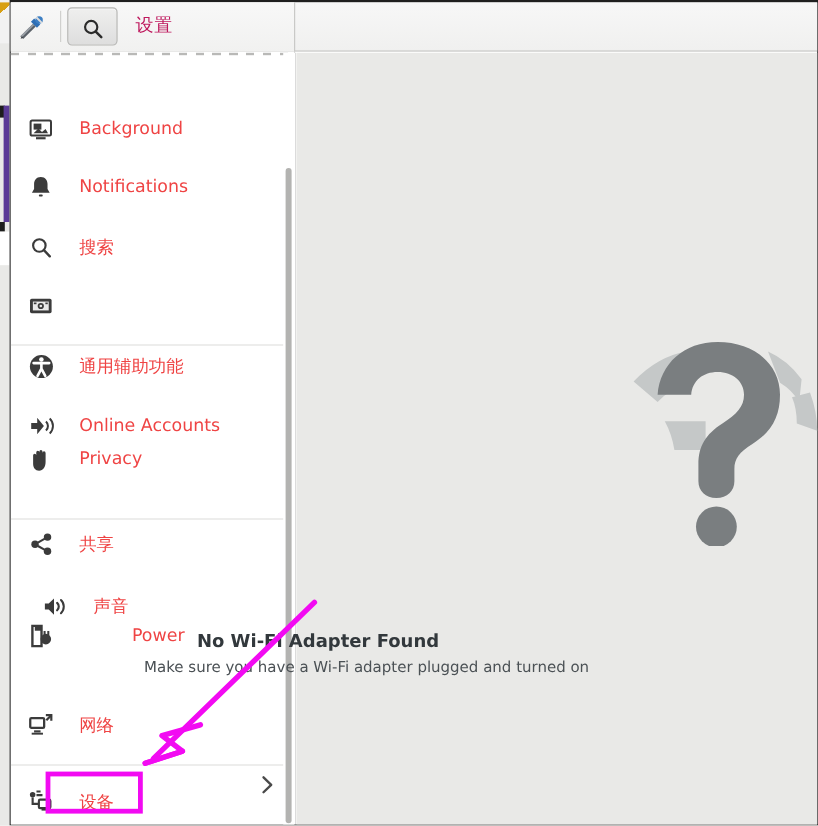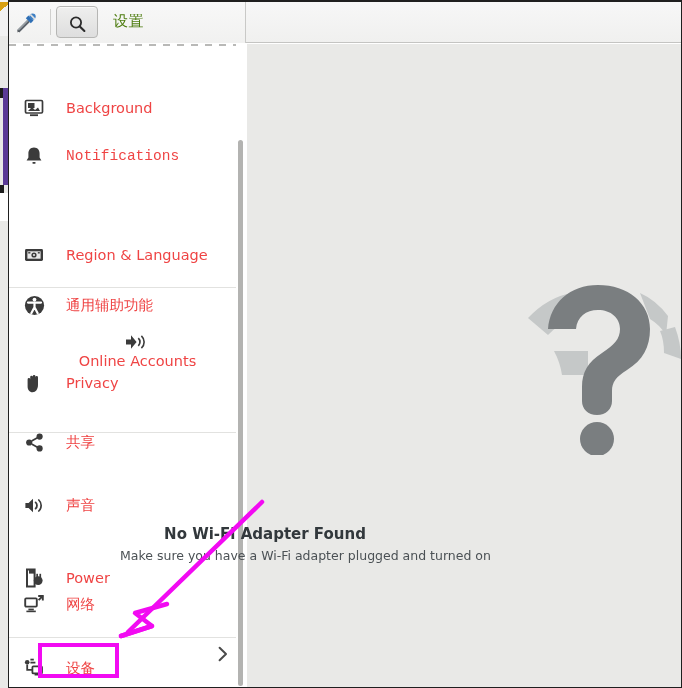--- a/index.html
+++ b/index.html
@@ -31,21 +31,21 @@
            background:linear-gradient(#f8f8f8,#f1f1f0);
            border-right:1px solid #c9c9c7;box-sizing:border-box;}
 
   .tools-icon{position:absolute;left:15px;top:13px;width:22px;height:20px;}
   .searchbtn{position:absolute;left:56px;top:6px;width:42px;height:32px;
              background:linear-gradient(#efefee,#dedede);
              border:1px solid #b6b6b4;border-radius:4px;box-sizing:border-box;
              box-shadow:inset 0 1px 0 #ffffff99;}
   .searchbtn svg{position:absolute;left:11px;top:8px;}
   .hb-divider{position:absolute;left:50px;top:9px;width:1px;height:26px;background:#d0d0ce;}
-  .hb-title{position:absolute;left:113px;top:12px;font-size:15px;color:#4d7c0f;
+  .hb-title{position:absolute;left:113px;top:12px;font-size:15px;color:#be185d;
             letter-spacing:.5px;}
 
   
   .sidebar{position:absolute;left:9px;top:44px;width:237px;height:643px;
            background:#ffffff;border-right:1px solid #1f1f1f;box-sizing:border-box;
            overflow:hidden;}
   .dashed-top{position:absolute;left:9px;top:44px;width:237px;height:2px;
               background:repeating-linear-gradient(90deg,#b9b9b7 0 7px,transparent 7px 14px);}
 
   .row{position:absolute;left:0;width:236px;height:48px;display:flex;align-items:center;
@@ -118,94 +118,102 @@
         <span class="ico">
           <svg width="20" height="20" viewBox="0 0 20 20">
             <rect x="1.5" y="2.5" width="17" height="12.5" rx="1.2" fill="none" stroke="#3b3b3b" stroke-width="1.7"></rect>
             <rect x="4" y="5" width="6.5" height="5" fill="#3b3b3b"></rect>
             <path d="M4 13 L8 9 L11 12 L14 9.5 L16 13 Z" fill="#3b3b3b"></path>
             <rect x="6" y="16.3" width="8" height="1.8" fill="#3b3b3b"></rect>
           </svg>
         </span>
         <span class="lbl">Background</span>
       </div>
-      <div class="row" style="top: 88px; font-family: Liberation Mono, monospace;">
+      <div class="row" style="top: 88px;">
         <span class="ico">
           <svg width="18" height="20" viewBox="0 0 18 20">
             <path d="M9 1.5 C5.2 1.5 3.4 4.3 3.4 7.4 L3.4 11.5 L1.6 14.6 L16.4 14.6 L14.6 11.5 L14.6 7.4 C14.6 4.3 12.8 1.5 9 1.5 Z" fill="#3b3b3b"></path>
             <rect x="7.4" y="16" width="3.2" height="1.7" rx="0.7" fill="#3b3b3b"></rect>
           </svg>
         </span>
         <span class="lbl">Notifications</span>
+      </div>
+      <div class="row" style="top: 138px;">
+        <span class="ico">
+          <svg width="19" height="19" viewBox="0 0 19 19">
+            <circle cx="7.8" cy="7.6" r="5.2" fill="none" stroke="#3b3b3b" stroke-width="1.8"></circle>
+            <line x1="11.6" y1="11.5" x2="16.5" y2="16.6" stroke="#3b3b3b" stroke-width="2" stroke-linecap="round"></line>
+          </svg>
+        </span>
+        <span class="lbl">搜索</span>
       </div>
       <div class="row" style="top: 187px;">
         <span class="ico">
           <svg width="20" height="16" viewBox="0 0 20 16">
             <rect x="1" y="2" width="18" height="12" rx="1.4" fill="#3b3b3b"></rect>
             <rect x="3.4" y="4.3" width="13.2" height="7.4" fill="#e8e8e8"></rect>
             <circle cx="10" cy="8" r="2.6" fill="#3b3b3b"></circle>
             <circle cx="10" cy="8" r="1.1" fill="#e8e8e8"></circle>
             <rect x="4.2" y="5.1" width="2.2" height="1.4" fill="#3b3b3b"></rect>
             <rect x="13.8" y="5.1" width="2" height="1.4" fill="#3b3b3b"></rect>
           </svg>
         </span>
-        <span class="lbl">Region &amp; Language</span>
       </div>
       <div class="row" style="top: 237px;">
         <span class="ico">
           <svg width="21" height="21" viewBox="0 0 21 21">
             <circle cx="10.5" cy="10.5" r="9.6" fill="#3b3b3b"></circle>
             <circle cx="10.5" cy="4.6" r="1.9" fill="#fff"></circle>
             <path d="M4 7.6 L17 7.6" stroke="#fff" stroke-width="2.2" stroke-linecap="round"></path>
             <path d="M10.5 7.6 L10.5 12.2 M10.5 12.2 L7.3 18.2 M10.5 12.2 L13.7 18.2" stroke="#fff" stroke-width="2.2" stroke-linecap="round" fill="none"></path>
           </svg>
         </span>
         <span class="lbl">通用辅助功能</span>
       </div>
-      <div class="row" style="top: 287px; flex-direction: column;">
+      <div class="row" style="top: 287px;">
         <span class="ico">
           <svg width="21" height="18" viewBox="0 0 21 18">
             <path d="M2 6.4 L7 6.4 L7 2.2 L12.6 9 L7 15.8 L7 11.6 L2 11.6 Z" fill="#3b3b3b"></path>
             <path d="M14.3 5.2 A5.2 5.2 0 0 1 14.3 12.8" fill="none" stroke="#3b3b3b" stroke-width="1.7"></path>
             <path d="M17.4 2.8 A8.4 8.4 0 0 1 17.4 15.2" fill="none" stroke="#3b3b3b" stroke-width="1.6"></path>
           </svg>
         </span>
         <span class="lbl">Online Accounts</span>
       </div>
       <div class="row" style="top: 315px;">
         <span class="ico">
           <svg width="18" height="19" viewBox="0 0 18 19">
             <path d="M2.6 9.4 L2.6 5.4 A1.3 1.3 0 0 1 5.2 5.4 L5.2 3 A1.3 1.3 0 0 1 7.8 3 L7.8 2.2 A1.3 1.3 0 0 1 10.4 2.2 L10.4 3.4 A1.3 1.3 0 0 1 13 3.4 L13 10.8 C13 15.4 10.8 18.2 7.6 18.2 C4.4 18.2 2.6 15.6 2.6 12.4 Z" fill="#3b3b3b"></path>
           </svg>
         </span>
         <span class="lbl">Privacy</span>
       </div>
-      <div class="row" style="top: 374px; align-items: center;">
+      <div class="row" style="top: 385px; align-items: center;">
         <span class="ico">
           <svg width="19" height="19" viewBox="0 0 19 19">
             <circle cx="14.6" cy="3.6" r="3.1" fill="#3b3b3b"></circle>
             <circle cx="4.2" cy="9.5" r="3.1" fill="#3b3b3b"></circle>
             <circle cx="14.6" cy="15.4" r="3.1" fill="#3b3b3b"></circle>
             <line x1="6.6" y1="8.1" x2="12.4" y2="4.8" stroke="#3b3b3b" stroke-width="1.7"></line>
             <line x1="6.6" y1="11" x2="12.4" y2="14.3" stroke="#3b3b3b" stroke-width="1.7"></line>
           </svg>
         </span>
         <span class="lbl">共享</span>
       </div>
-      <div class="row" style="top: 437px;">
+      <div class="row" style="top: 437px; padding-left: 12px;">
         <span class="ico">
           <svg width="20" height="17" viewBox="0 0 20 17">
             <path d="M1.4 6 L4.6 6 L9 1.8 L9 15.2 L4.6 11 L1.4 11 Z" fill="#3b3b3b"></path>
             <path d="M11.6 5.4 A4.2 4.2 0 0 1 11.6 11.6" fill="none" stroke="#3b3b3b" stroke-width="1.8" stroke-linecap="round"></path>
             <path d="M14.8 3 A7.6 7.6 0 0 1 14.8 14" fill="none" stroke="#3b3b3b" stroke-width="1.7" stroke-linecap="round"></path>
           </svg>
         </span>
         <span class="lbl">声音</span>
       </div>
-      <div class="row" style="top: 510px;">
+      <div class="row" style="top: 462px; gap: 44px;">
         <span class="ico">
           <svg width="18" height="20" viewBox="0 0 18 20">
             <path d="M2 1.6 L9.6 1.6 L9.6 18.4 L2 18.4 Z" fill="none" stroke="#3b3b3b" stroke-width="2"></path>
             <rect x="4" y="1.6" width="5.6" height="4" fill="#3b3b3b"></rect>
             <circle cx="13.2" cy="12.6" r="4.4" fill="#3b3b3b"></circle>
             <rect x="11.3" y="5.8" width="1.7" height="3.6" fill="#3b3b3b"></rect>
             <rect x="14.4" y="5.8" width="1.7" height="3.6" fill="#3b3b3b"></rect>
           </svg>
         </span>
         <span class="lbl">Power</span>

